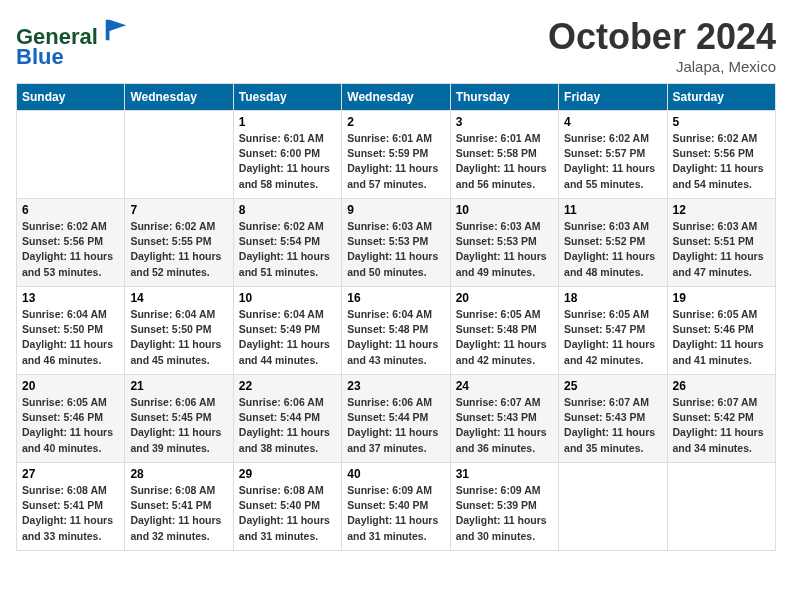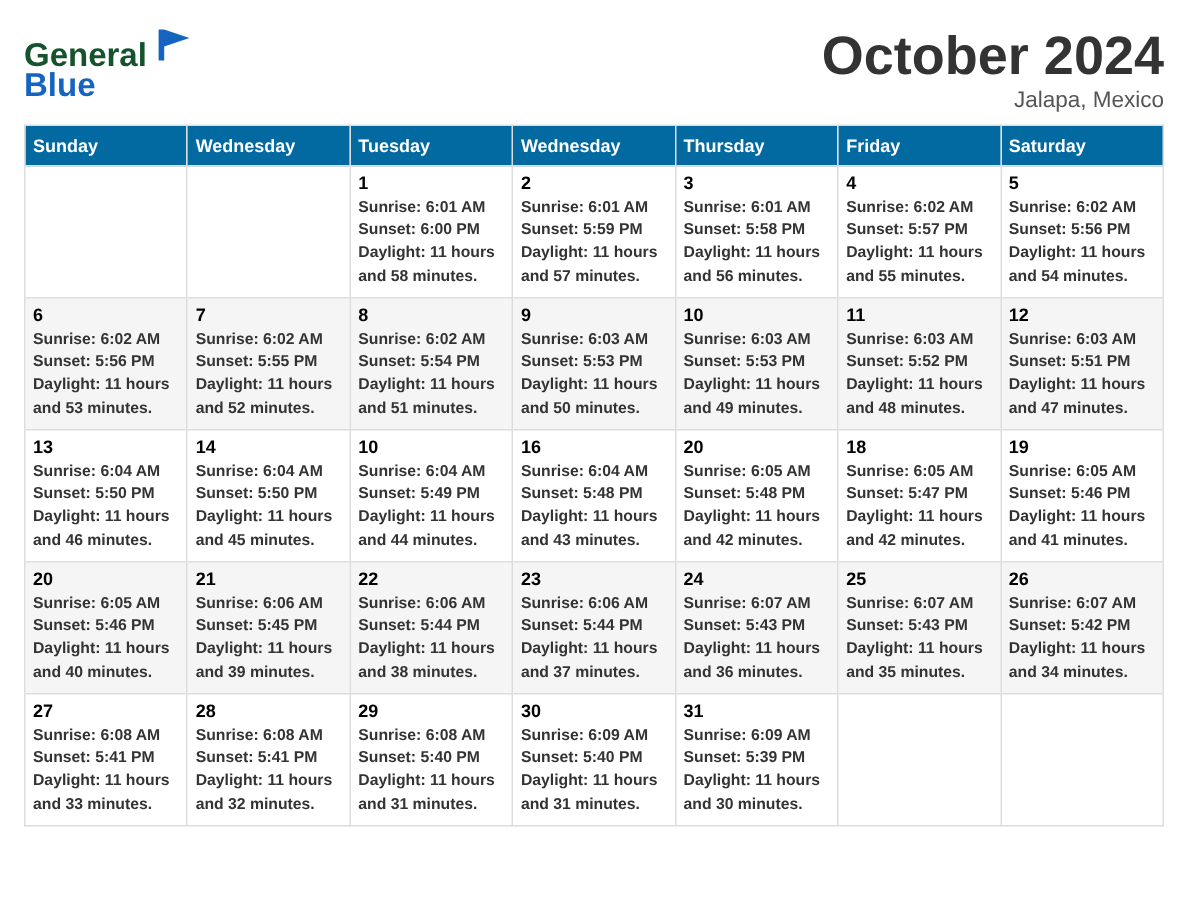--- a/index.html
+++ b/index.html
@@ -243,21 +243,21 @@
         </td>
         <td>
           <span class="day-number">28</span>
           <div class="day-info">Sunrise: 6:08 AM<br>Sunset: 5:41 PM<br>Daylight: 11 hours and 32 minutes.</div>
         </td>
         <td>
           <span class="day-number">29</span>
           <div class="day-info">Sunrise: 6:08 AM<br>Sunset: 5:40 PM<br>Daylight: 11 hours and 31 minutes.</div>
         </td>
         <td>
-          <span class="day-number">30</span>
+          <span class="day-number">40</span>
           <div class="day-info">Sunrise: 6:09 AM<br>Sunset: 5:40 PM<br>Daylight: 11 hours and 31 minutes.</div>
         </td>
         <td>
           <span class="day-number">31</span>
           <div class="day-info">Sunrise: 6:09 AM<br>Sunset: 5:39 PM<br>Daylight: 11 hours and 30 minutes.</div>
         </td>
         <td class="empty-cell"></td>
         <td class="empty-cell"></td>
       </tr>
     </tbody>

